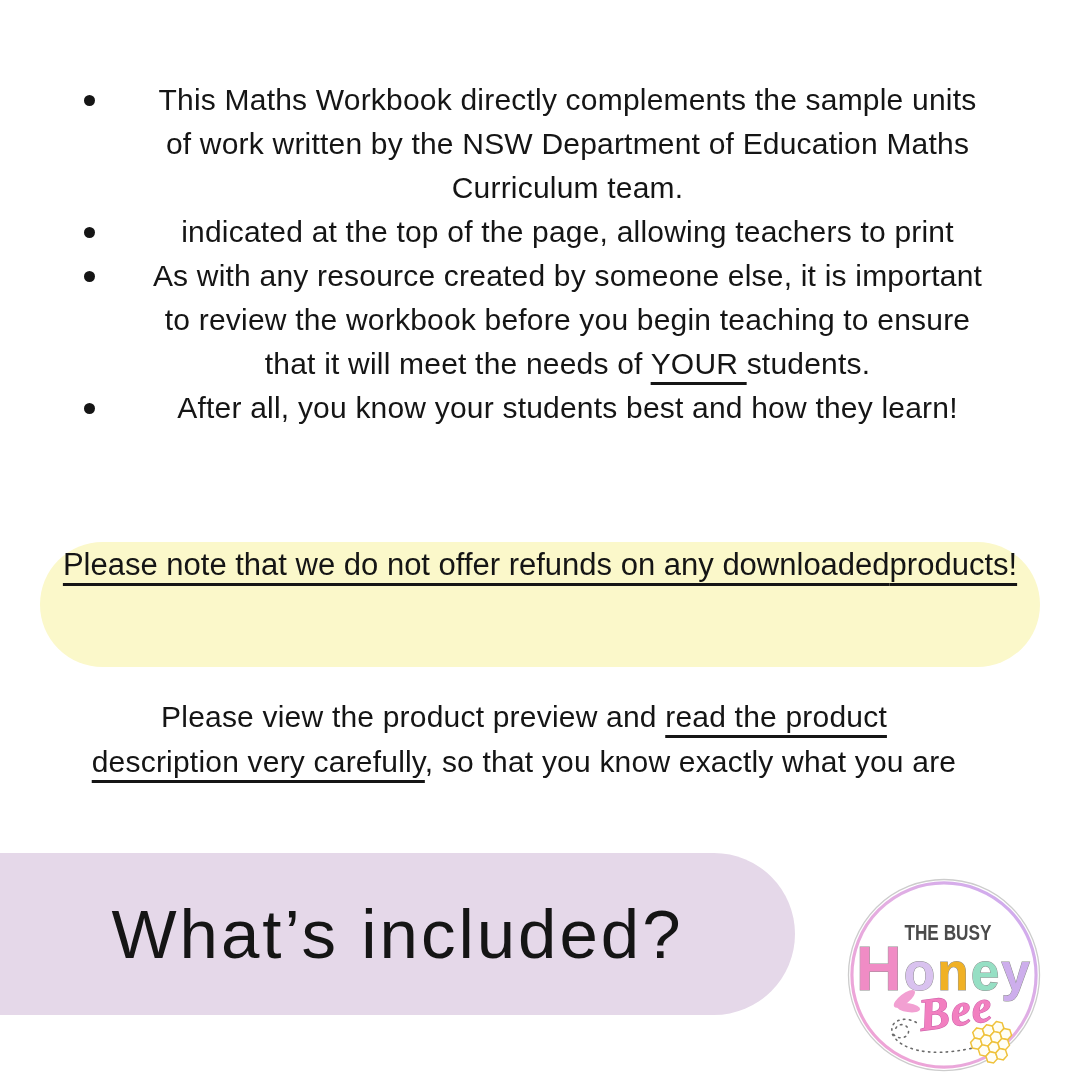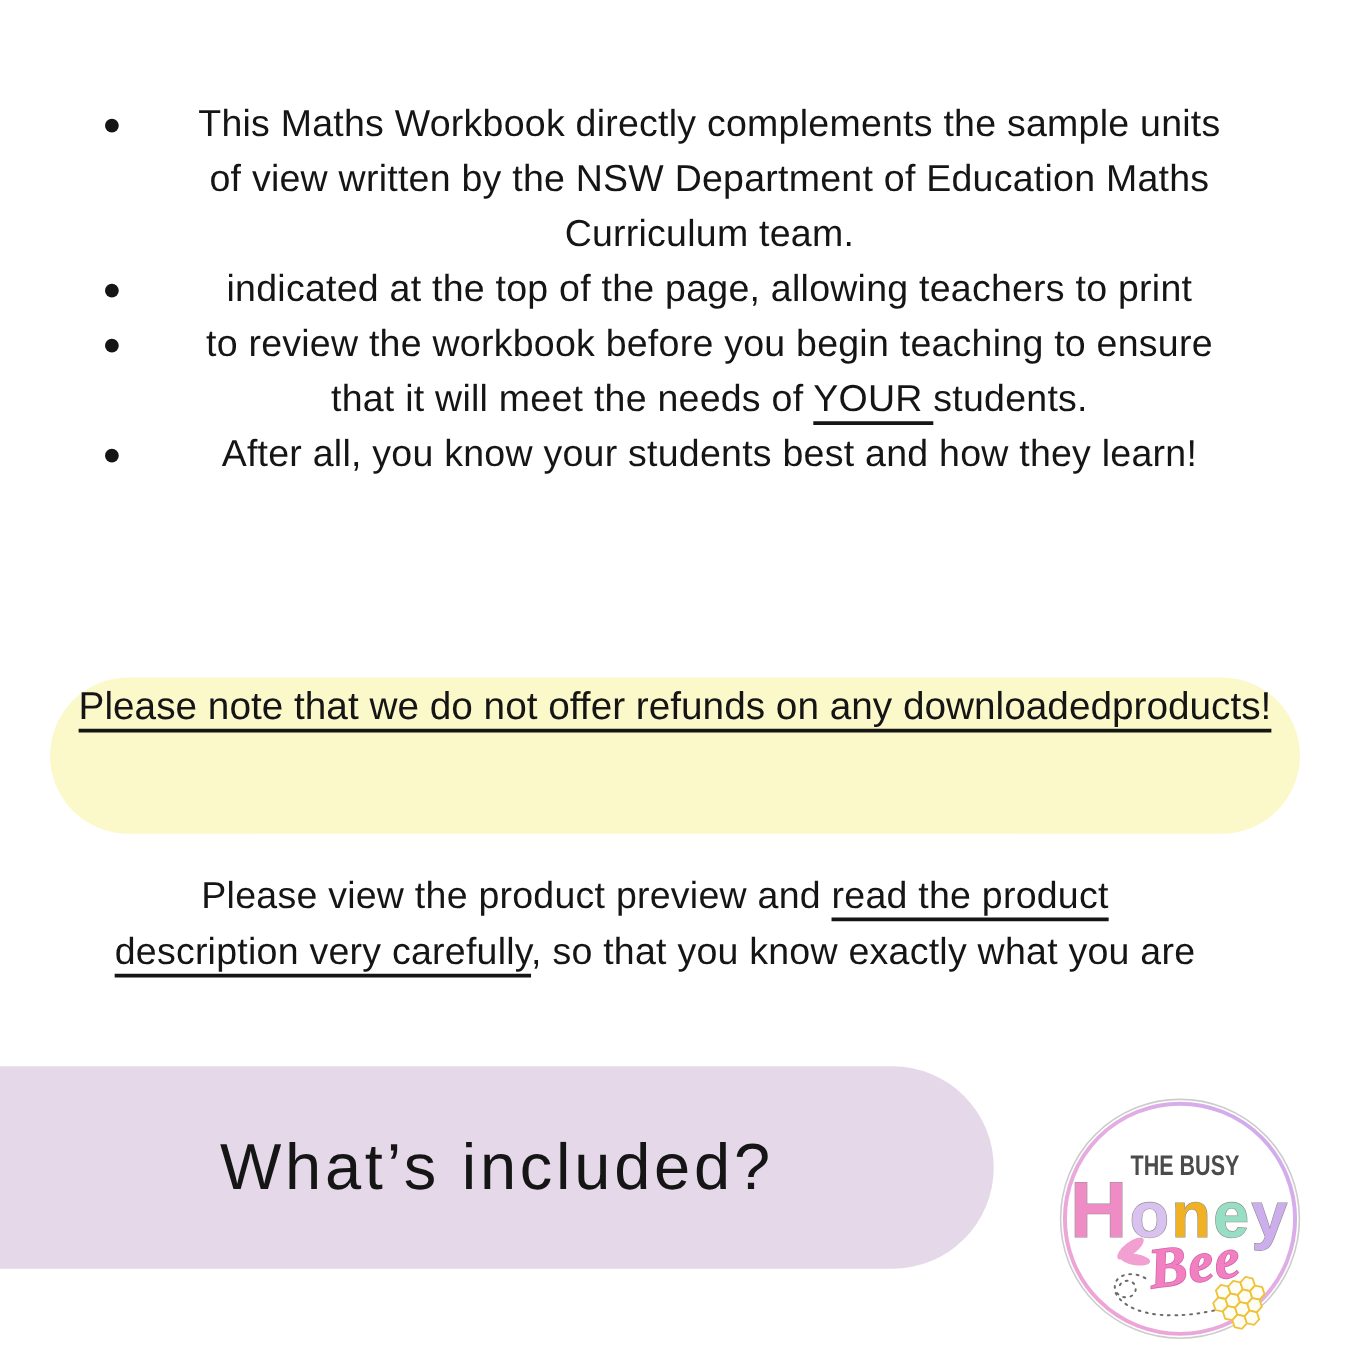--- a/index.html
+++ b/index.html
@@ -60,21 +60,21 @@
   
   .banner {
     position: absolute; left: 0; top: 853px;
     width: 795px; height: 162px;
     background: var(--banner-bg, #E5D8E9);
     border-radius: 0 81px 81px 0;
     display: flex; align-items: center; justify-content: center;
   }
   .banner-title {
     margin: 0;
-    font-size: 52px; font-weight: 400;
+    font-size: 69px; font-weight: 400;
     letter-spacing: 3px;
     color: var(--text, #151515);
     white-space: nowrap;
   }
 
   
   .logo { position: absolute; left: 845px; top: 878px; width: 198px; height: 198px; }
   .logo svg { width: 100%; height: 100%; display: block; }
 
   .logo-top-text {
@@ -119,35 +119,36 @@
 <body>
 
 <div class="canvas">
 
   <div class="bullet-list">
 
     <div class="bullet-item">
       <span class="bullet-dot"></span>
       <div>
           <div>This Maths Workbook directly complements the sample units</div>
-          <div>of view written by the NSW Department of Education Maths</div>
+          <div>of work written by the NSW Department of Education Maths</div>
           <div>Curriculum team.</div>
         </div>
     </div>
 
     <div class="bullet-item">
       <span class="bullet-dot"></span>
       <div>
           <div>indicated at the top of the page, allowing teachers to print</div>
         </div>
     </div>
 
     <div class="bullet-item">
       <span class="bullet-dot"></span>
       <div>
+          <div>As with any resource created by someone else, it is important</div>
           <div>to review the workbook before you begin teaching to ensure</div>
           <div><span>that it will meet the needs of </span><span class="u">YOUR </span><span>students.</span></div>
         </div>
     </div>
 
     <div class="bullet-item">
       <span class="bullet-dot"></span>
       <div>
           <div>After all, you know your students best and how they learn!</div>
         </div>

